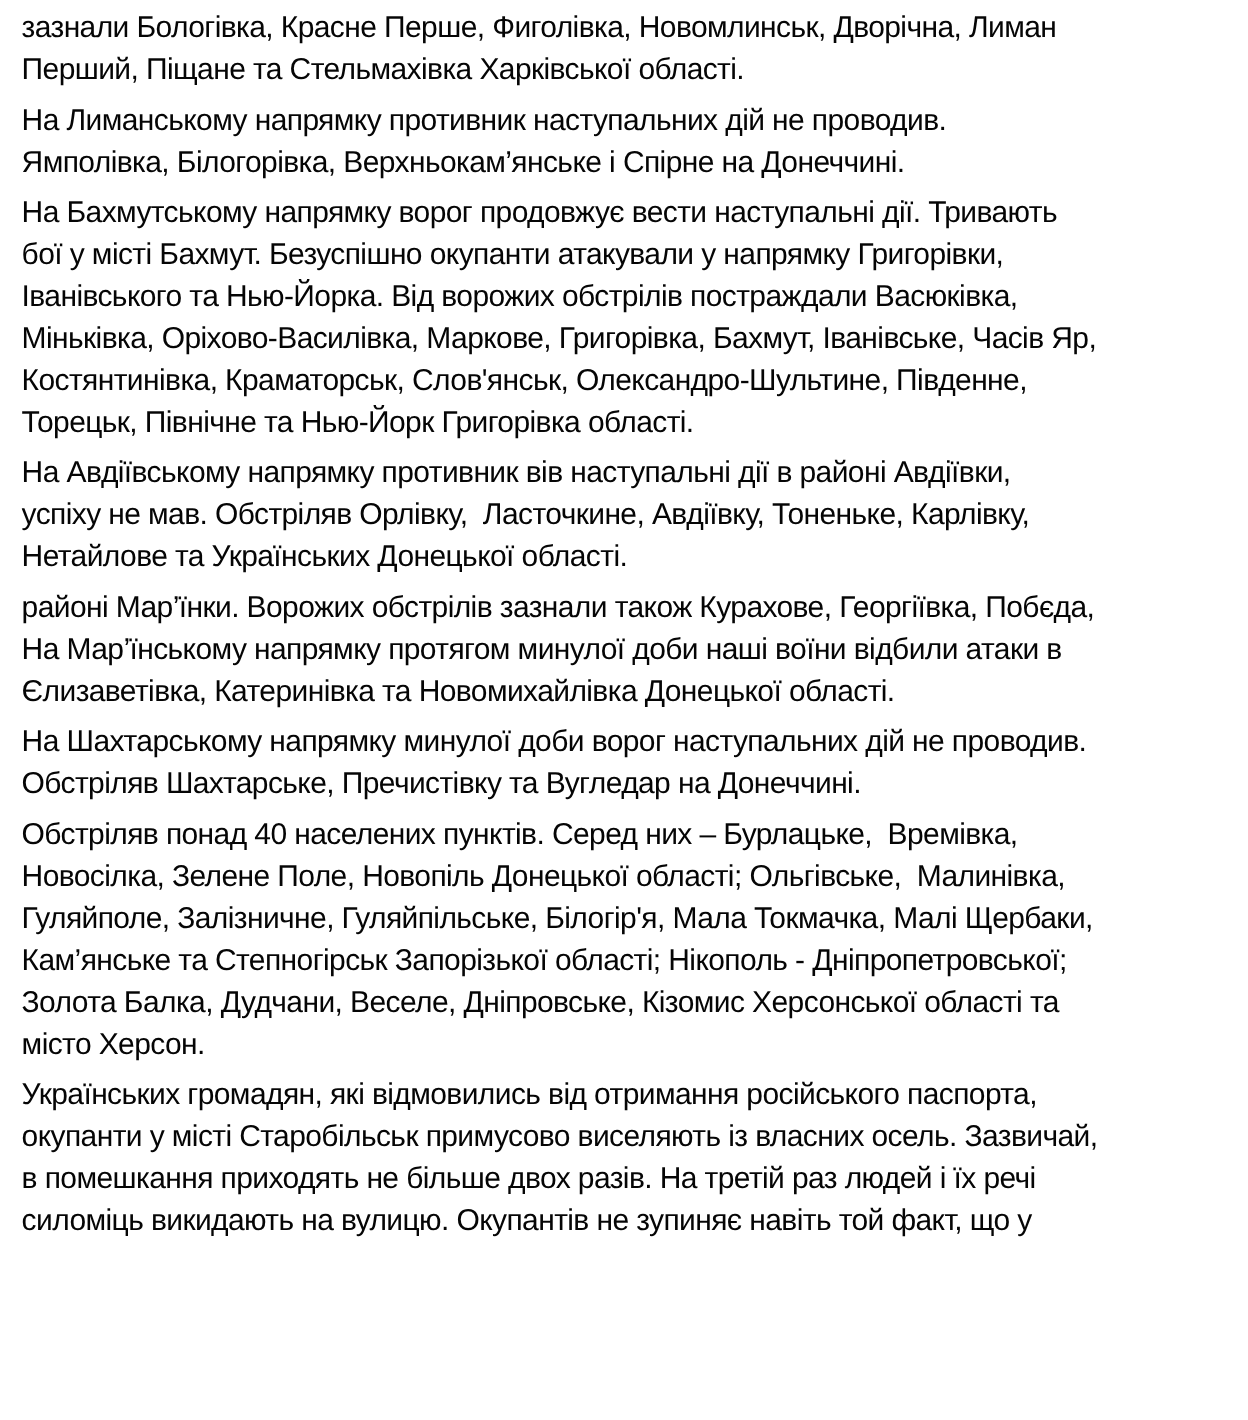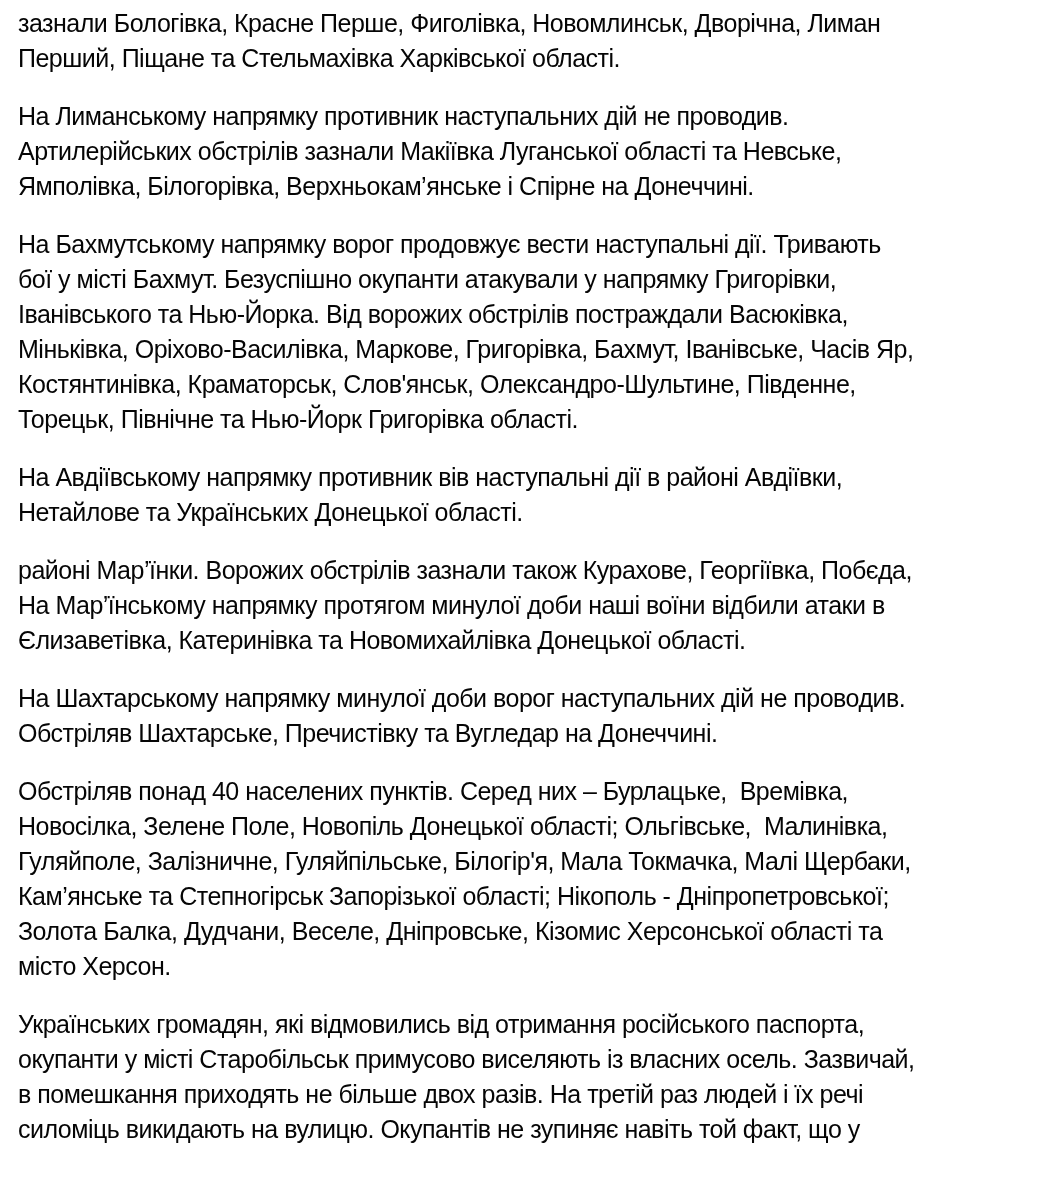--- a/index.html
+++ b/index.html
@@ -20,50 +20,50 @@
     font-size: 25px;
     line-height: 35px;
     letter-spacing: -0.5px;
     color: #050505;
     font-weight: 400;
   }
   .paragraph {
     margin: 0;
   }
   .paragraph + .paragraph {
-    margin-top: 23px;
+    margin-top: 7px;
   }
   .line {
     white-space: pre;   
     overflow: hidden;
   }
 </style>
 </head>
 <body style="background: rgb(255, 255, 255);">
 
 <main class="doc" id="doc-root" style="color: rgb(5, 5, 5);">
     <div class="paragraph">
       <div class="line">зазнали Бологівка, Красне Перше, Фиголівка, Новомлинськ, Дворічна, Лиман</div>
       <div class="line">Перший, Піщане та Стельмахівка Харківської області.</div>
     </div>
     <div class="paragraph">
       <div class="line">На Лиманському напрямку противник наступальних дій не проводив.</div>
-      <div class="line">Артилерійських обстрілів зазнали Макіївка Луганської області та Невське,</div>
       <div class="line">Ямполівка, Білогорівка, Верхньокам’янське і Спірне на Донеччині.</div>
     </div>
     <div class="paragraph">
       <div class="line">На Бахмутському напрямку ворог продовжує вести наступальні дії. Тривають</div>
       <div class="line">бої у місті Бахмут. Безуспішно окупанти атакували у напрямку Григорівки,</div>
       <div class="line">Іванівського та Нью-Йорка. Від ворожих обстрілів постраждали Васюківка,</div>
       <div class="line">Міньківка, Оріхово-Василівка, Маркове, Григорівка, Бахмут, Іванівське, Часів Яр,</div>
       <div class="line">Костянтинівка, Краматорськ, Слов'янськ, Олександро-Шультине, Південне,</div>
       <div class="line">Торецьк, Північне та Нью-Йорк Григорівка області.</div>
     </div>
     <div class="paragraph">
       <div class="line">На Авдіївському напрямку противник вів наступальні дії в районі Авдіївки,</div>
+      <div class="line">успіху не мав. Обстріляв Орлівку,  Ласточкине, Авдіївку, Тоненьке, Карлівку,</div>
       <div class="line">Нетайлове та Українських Донецької області.</div>
     </div>
     <div class="paragraph">
       <div class="line">районі Мар’їнки. Ворожих обстрілів зазнали також Курахове, Георгіївка, Побєда,</div>
       <div class="line">На Мар’їнському напрямку протягом минулої доби наші воїни відбили атаки в</div>
       <div class="line">Єлизаветівка, Катеринівка та Новомихайлівка Донецької області.</div>
     </div>
     <div class="paragraph">
       <div class="line">На Шахтарському напрямку минулої доби ворог наступальних дій не проводив.</div>
       <div class="line">Обстріляв Шахтарське, Пречистівку та Вугледар на Донеччині.</div>

